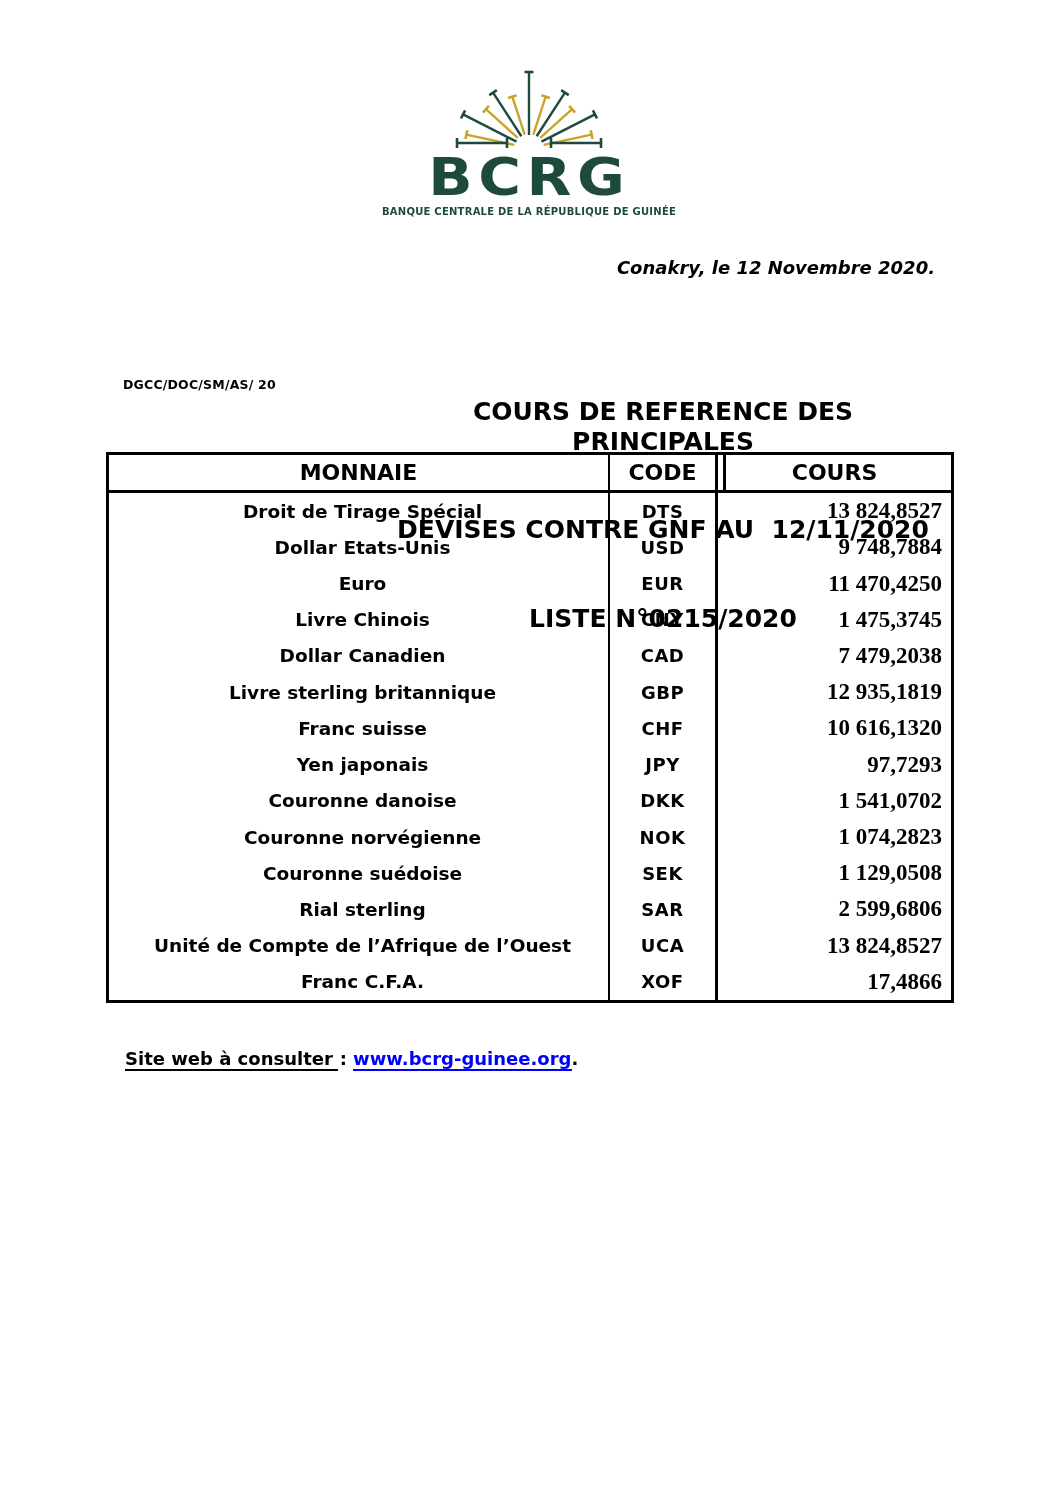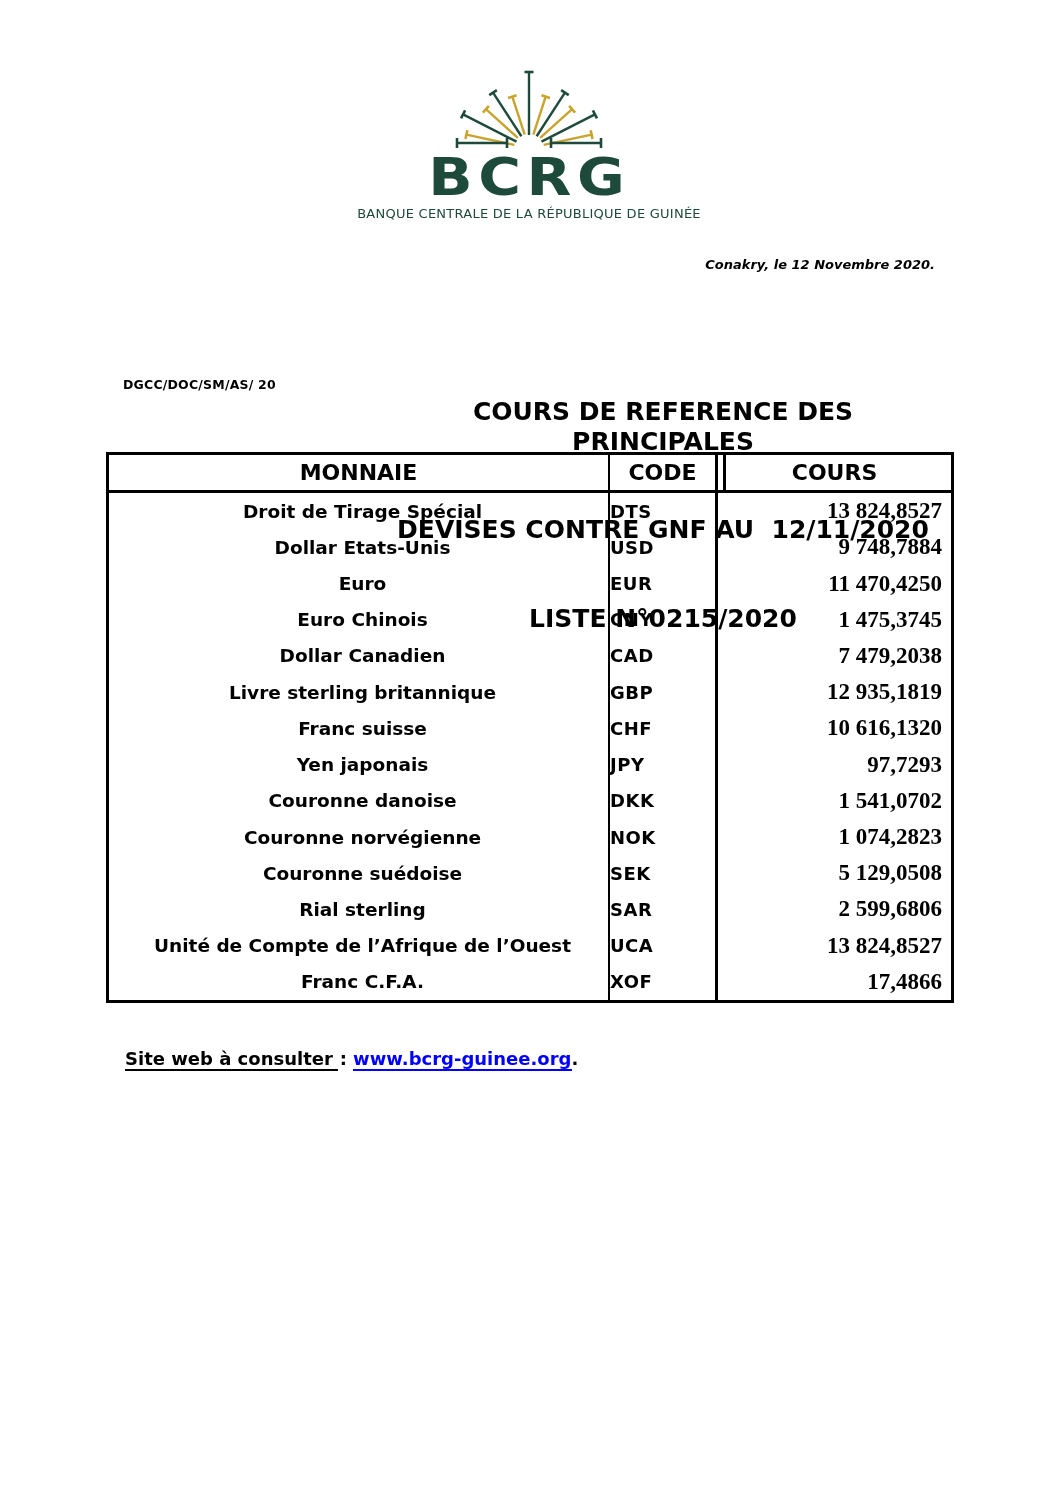--- a/index.html
+++ b/index.html
@@ -29,30 +29,30 @@
     display:inline-block;
     margin-top:-7px;
     font-size:52px;font-weight:bold;
     letter-spacing:5px;
     transform:scaleX(1.12);
     color:var(--green);
     line-height:1.0;
   }
   .logo-tagline{
     margin-top:3px;
-    font-size:13px;font-weight:normal;
+    font-size:10px;font-weight:bold;
     letter-spacing:0.25px;
     color:var(--green);
     white-space:nowrap;
   }
 
   
   .dateline{
     position:absolute;top:257px;right:123px;
-    font-size:13px;font-weight:bold;font-style:italic;
+    font-size:18px;font-weight:bold;font-style:italic;
     white-space:pre;
   }
 
   
   .reference{
     position:absolute;top:377px;left:123px;
     font-size:12.5px;font-weight:bold;
     letter-spacing:0.2px;
     white-space:pre;
   }
@@ -70,21 +70,21 @@
   .rates-table{
     position:absolute;top:452px;left:106px;
     width:848px;height:551px;
     border:3px solid var(--ink);
     display:grid;
     grid-template-columns:501px 108px 1fr;
     grid-template-rows:38px repeat(14,1fr);
   }
   .cell{display:flex;align-items:center;min-width:0;}
   .c-monnaie{border-right:2.5px solid var(--ink);padding-left:8px;justify-content:center;}
-  .c-code{border-right:3px solid var(--ink);justify-content:flex-start;}
+  .c-code{border-right:3px solid var(--ink);justify-content:center;}
   .c-cours{justify-content:flex-end;padding-right:9px;}
   .hdr{border-bottom:3px solid var(--ink);justify-content:center;
        font-size:22px;font-weight:bold;padding:16px;}
   .hdr.c-cours{position:relative;}
   .hdr.c-cours::before{
     content:"";position:absolute;left:5px;top:0;bottom:-3px;width:2.5px;
     background:var(--ink);
   }
   .monnaie-label{
     font-size:18.5px;font-weight:bold;
@@ -195,21 +195,21 @@
         <span class="monnaie-label">Euro</span>
       </div>
       <div class="cell c-code">
         <span class="code-label">EUR</span>
       </div>
       <div class="cell c-cours">
         <span class="cours-value">11 470,4250</span>
       </div>
 
       <div class="cell c-monnaie">
-        <span class="monnaie-label">Euro Chinois</span>
+        <span class="monnaie-label">Livre Chinois</span>
       </div>
       <div class="cell c-code">
         <span class="code-label">CNY</span>
       </div>
       <div class="cell c-cours">
         <span class="cours-value">1 475,3745</span>
       </div>
 
       <div class="cell c-monnaie">
         <span class="monnaie-label">Dollar Canadien</span>
@@ -271,21 +271,21 @@
         <span class="cours-value">1 074,2823</span>
       </div>
 
       <div class="cell c-monnaie">
         <span class="monnaie-label">Couronne suédoise</span>
       </div>
       <div class="cell c-code">
         <span class="code-label">SEK</span>
       </div>
       <div class="cell c-cours">
-        <span class="cours-value">5 129,0508</span>
+        <span class="cours-value">1 129,0508</span>
       </div>
 
       <div class="cell c-monnaie">
         <span class="monnaie-label">Rial sterling</span>
       </div>
       <div class="cell c-code">
         <span class="code-label">SAR</span>
       </div>
       <div class="cell c-cours">
         <span class="cours-value">2 599,6806</span>

